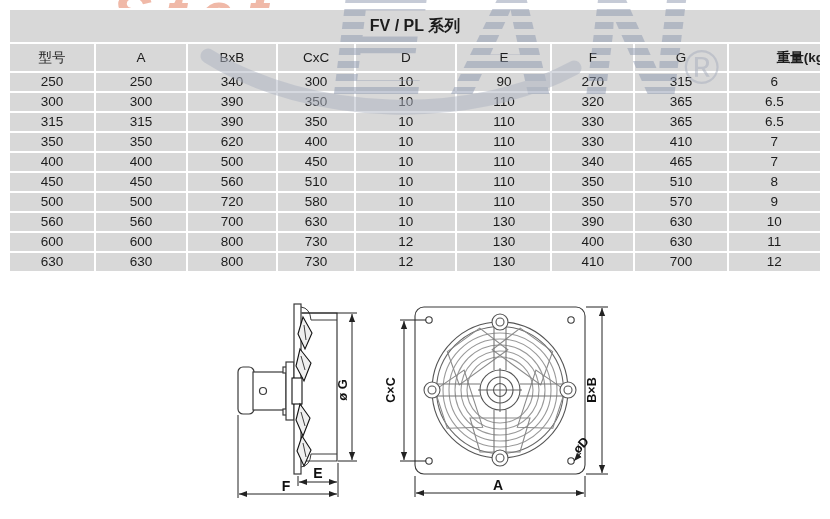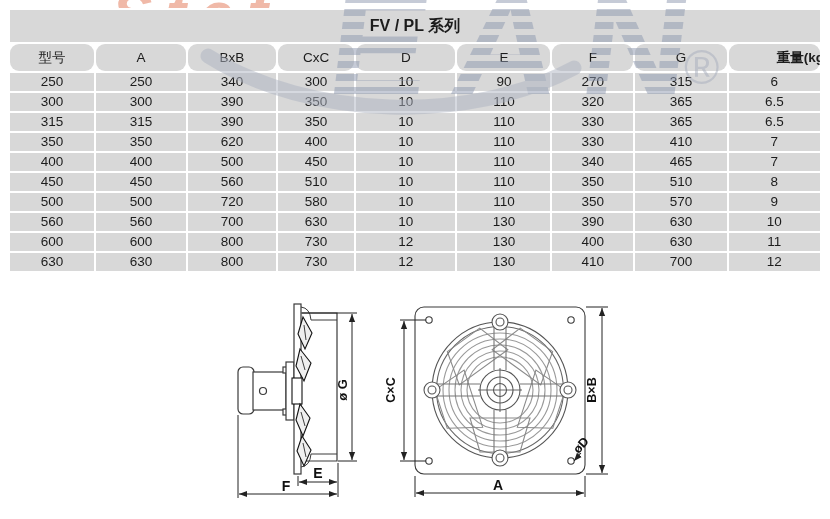--- a/index.html
+++ b/index.html
@@ -23,21 +23,21 @@
     width:100%; table-layout:fixed; background:#fff;
     border-collapse:separate; border-spacing:2px;
   }
   table.spec th, table.spec td {
     background:#d8d8d8; text-align:center; vertical-align:middle;
     color:#1c1c1c; font-size:13.5px; font-weight:400;
     padding:0; height:18px; line-height:18px;
     overflow:hidden; white-space:nowrap;
   }
   table.spec tr.title-row th { font-weight:700; font-size:16px; height:32px; line-height:20px; }
-  table.spec tr.header-row th { height:27px; line-height:21px;border-radius:9px; }
+  table.spec tr.header-row th { height:27px; line-height:21px; }
   table.spec th.bold { font-weight:700;padding-left:48px; }
 
   
   .wm-over { position:absolute; inset:0; z-index:2; pointer-events:none; opacity:.5; }
   .wm-brand {
     position:absolute; left:330px; top:-30px;
     font-size:150px; font-weight:bold; line-height:1; letter-spacing:22px;
     transform:skewX(-7deg); white-space:nowrap;
     background:repeating-linear-gradient(to bottom,#8e99b0 0 7px,rgba(255,255,255,0) 7px 13px);
     -webkit-background-clip:text; background-clip:text; color:transparent;

